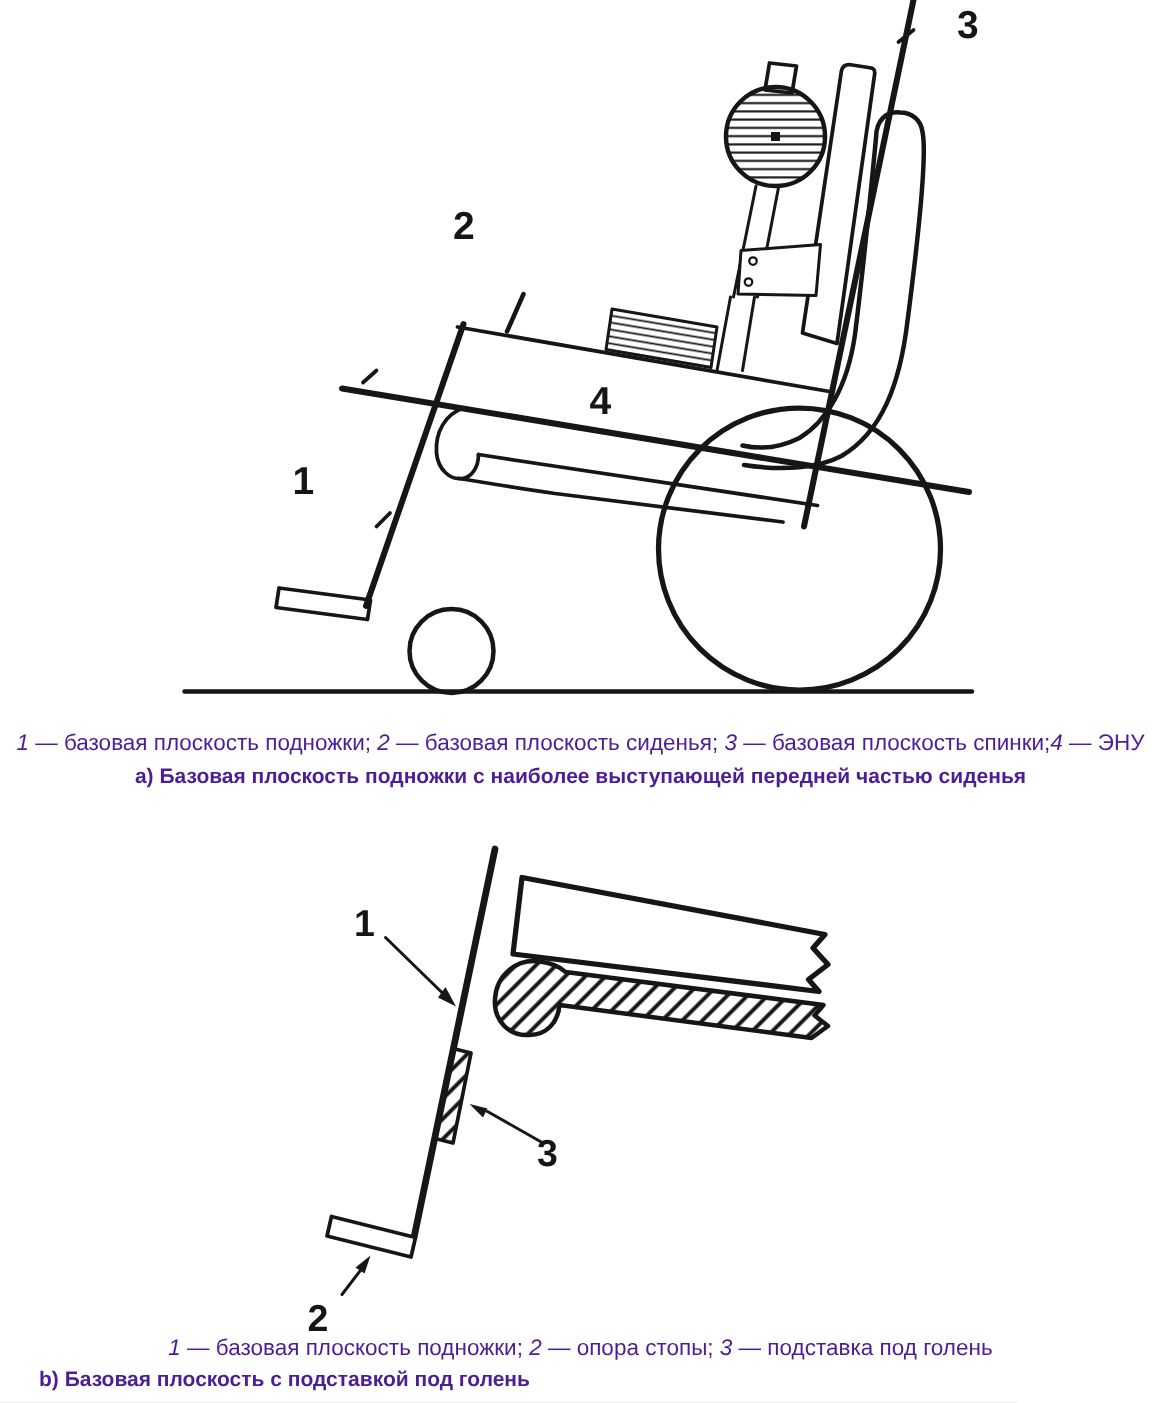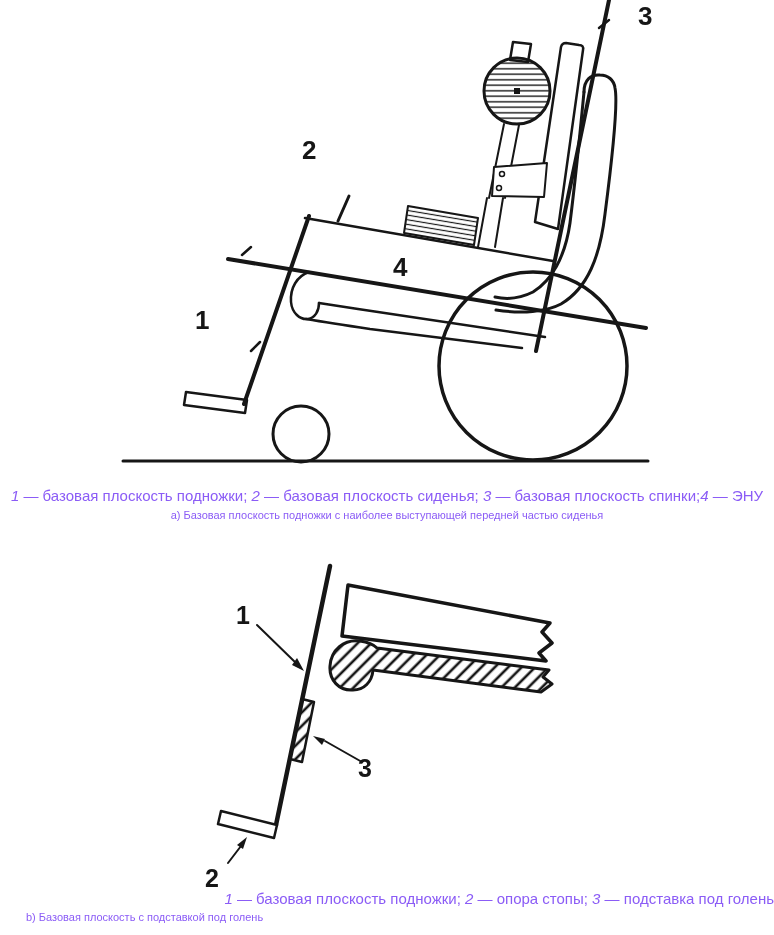--- a/index.html
+++ b/index.html
@@ -4,27 +4,27 @@
 <style>
   html,body{margin:0;padding:0;background:#e8e8e8;}
   .page{
     position:relative;width:774px;height:935px;background:#ffffff;
     font-family:"Liberation Sans", sans-serif;color:#161616;overflow:hidden;
     margin:0 auto;
   }
   .page svg{position:absolute;left:0;top:0;}
   .cap{
     position:absolute;left:0;width:774px;text-align:center;
-    font-size:15px;color:#8b5cf6;white-space:nowrap;
+    font-size:15px;color:#4c1d95;white-space:nowrap;
   }
   .cap i{font-style:italic;}
-  .cap.bold{font-weight:normal;font-size:11px;}
+  .cap.bold{font-weight:bold;font-size:14px;}
   #legend-a{top:487px;}
   #title-a{top:509px;}
-  #legend-b{top:890px;text-align:right;}
+  #legend-b{top:890px;}
   #title-b{top:911px;left:26px;width:auto;text-align:right;}
   text{font-family:"Liberation Sans", sans-serif;font-weight:bold;fill:#161616;}
 </style>
 </head>
 <body>
 
 <div class="page">
 
   <svg width="774" height="935" viewBox="0 0 774 935">
     <defs>

